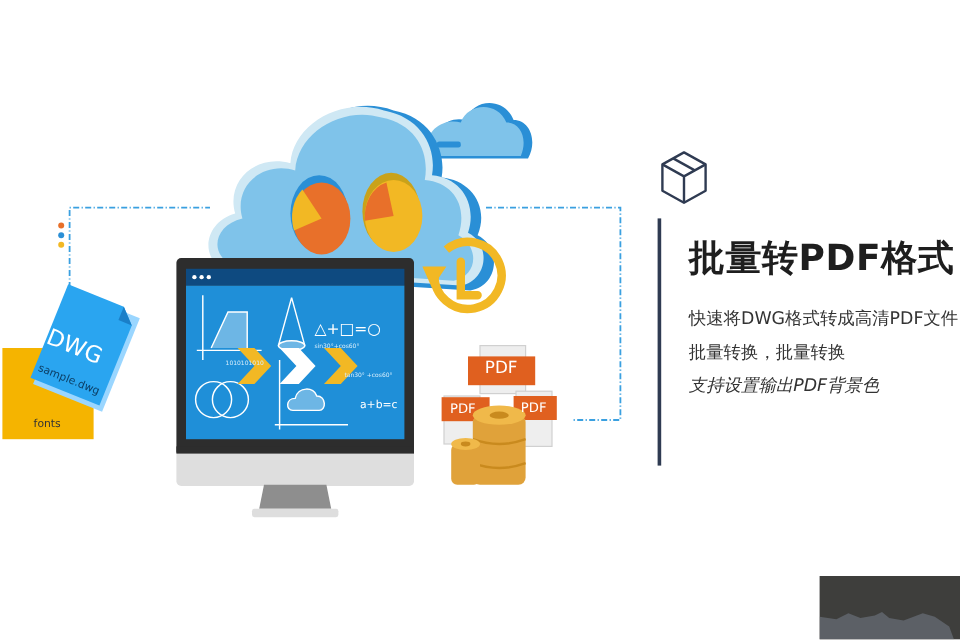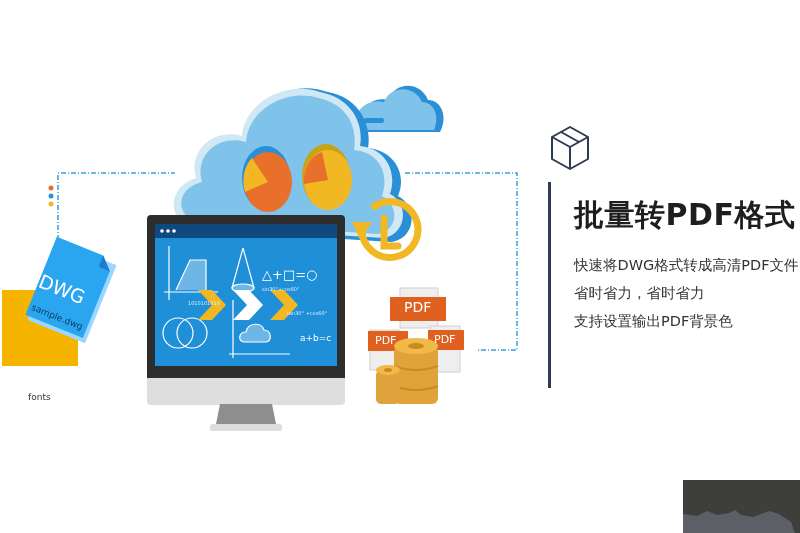--- a/index.html
+++ b/index.html
@@ -110,21 +110,21 @@
     </g>
     <g transform="rotate(22 70 295)">
       <rect x="40" y="250" width="62" height="84" fill="#9ad6ff"></rect>
       <path d="M36 246 L86 246 L98 258 L98 330 L36 330 Z" fill="#2aa5f0"></path>
       <path d="M86 246 L86 258 L98 258 Z" fill="#1a7fc8"></path>
     </g>
   </svg>
 
   <span class="abs" style="left:38px;top:278px;font-size:19px;color:#fff;transform:rotate(22deg);">DWG</span>
   <span class="abs" style="left:30px;top:312px;font-size:9px;color:#0c3f66;transform:rotate(22deg);">sample.dwg</span>
-  <span class="abs" style="left:28px;top:349px;font-size:9px;color:#333;margin-top:43px;">fonts</span>
+  <span class="abs" style="left:28px;top:349px;font-size:9px;color:#333;">fonts</span>
 
   <span class="abs" style="left:262px;top:267px;font-size:13px;color:#fff;">△+□=○</span>
   <span class="abs" style="left:262px;top:286px;font-size:5px;color:#d8eefc;">sin30°+cos60°</span>
   <span class="abs" style="left:188px;top:300px;font-size:5px;color:#d8eefc;">1010101010</span>
   <span class="abs" style="left:287px;top:310px;font-size:5px;color:#d8eefc;">tan30° +cos60°</span>
   <span class="abs" style="left:300px;top:333px;font-size:9px;color:#fff;text-align:center;">a+b=c</span>
 
   <span class="abs" style="left:404px;top:299px;font-size:14px;color:#fff;">PDF</span>
   <span class="abs" style="left:375px;top:334px;font-size:11px;color:#fff;">PDF</span>
   <span class="abs" style="left:434px;top:333px;font-size:11px;color:#fff;">PDF</span>
@@ -134,21 +134,21 @@
   <svg class="abs" style="left:12px;top:14px;" width="44" height="48" viewBox="0 0 44 48">
     <g fill="none" stroke="#2f3b52" stroke-width="2" stroke-linejoin="round">
       <path d="M22 3 L40 13 L40 35 L22 45 L4 35 L4 13 Z"></path>
       <path d="M4 13 L22 23 L40 13 M22 23 L22 45"></path>
       <path d="M13 8 L31 18"></path>
     </g>
   </svg>
   <div class="vline"></div>
   <div class="title">批量转PDF格式</div>
   <div class="desc" style="top:146px;">快速将DWG格式转成高清PDF文件</div>
-  <div class="desc" style="top:174px;">省时省力，省时省力</div>
-  <div class="desc" style="top:202px;">支持设置输出PDF背景色</div>
+  <div class="desc" style="top:174px;">批量转换，批量转换</div>
+  <div class="desc" style="top:202px;font-style:italic;">支持设置输出PDF背景色</div>
 </div>
 
 <div class="thumb">
   <svg width="117" height="53" viewBox="0 0 117 53">
     <path d="M0 34 L14 36 L24 31 L34 35 L46 33 L52 30 L58 35 L70 37 L86 31 L96 34 L108 42 L112 53 L0 53 Z" fill="#5c6066"></path>
   </svg>
 </div>
 
 </body></html>

